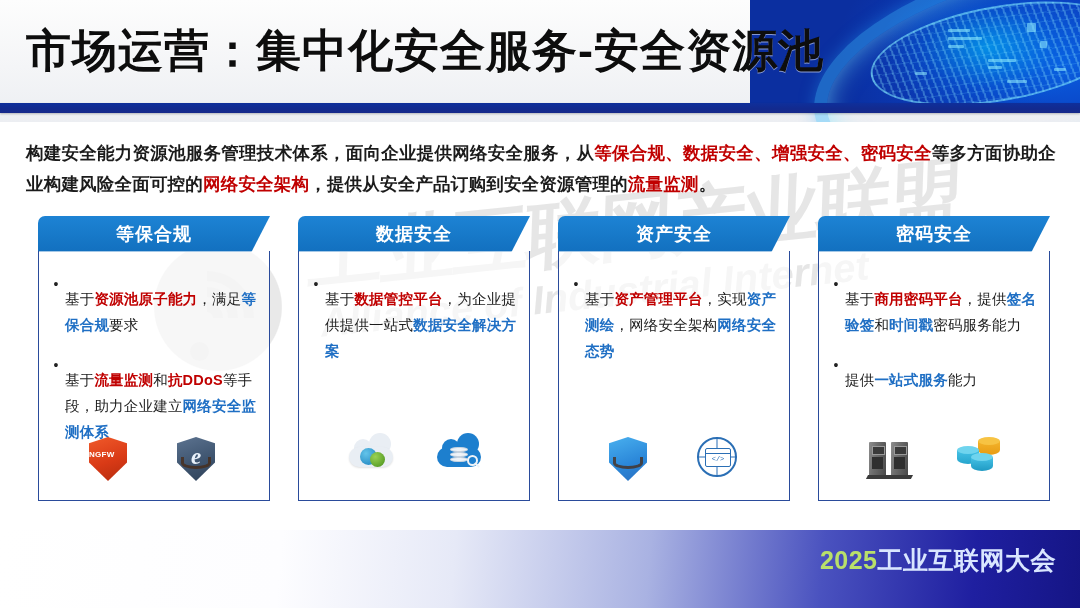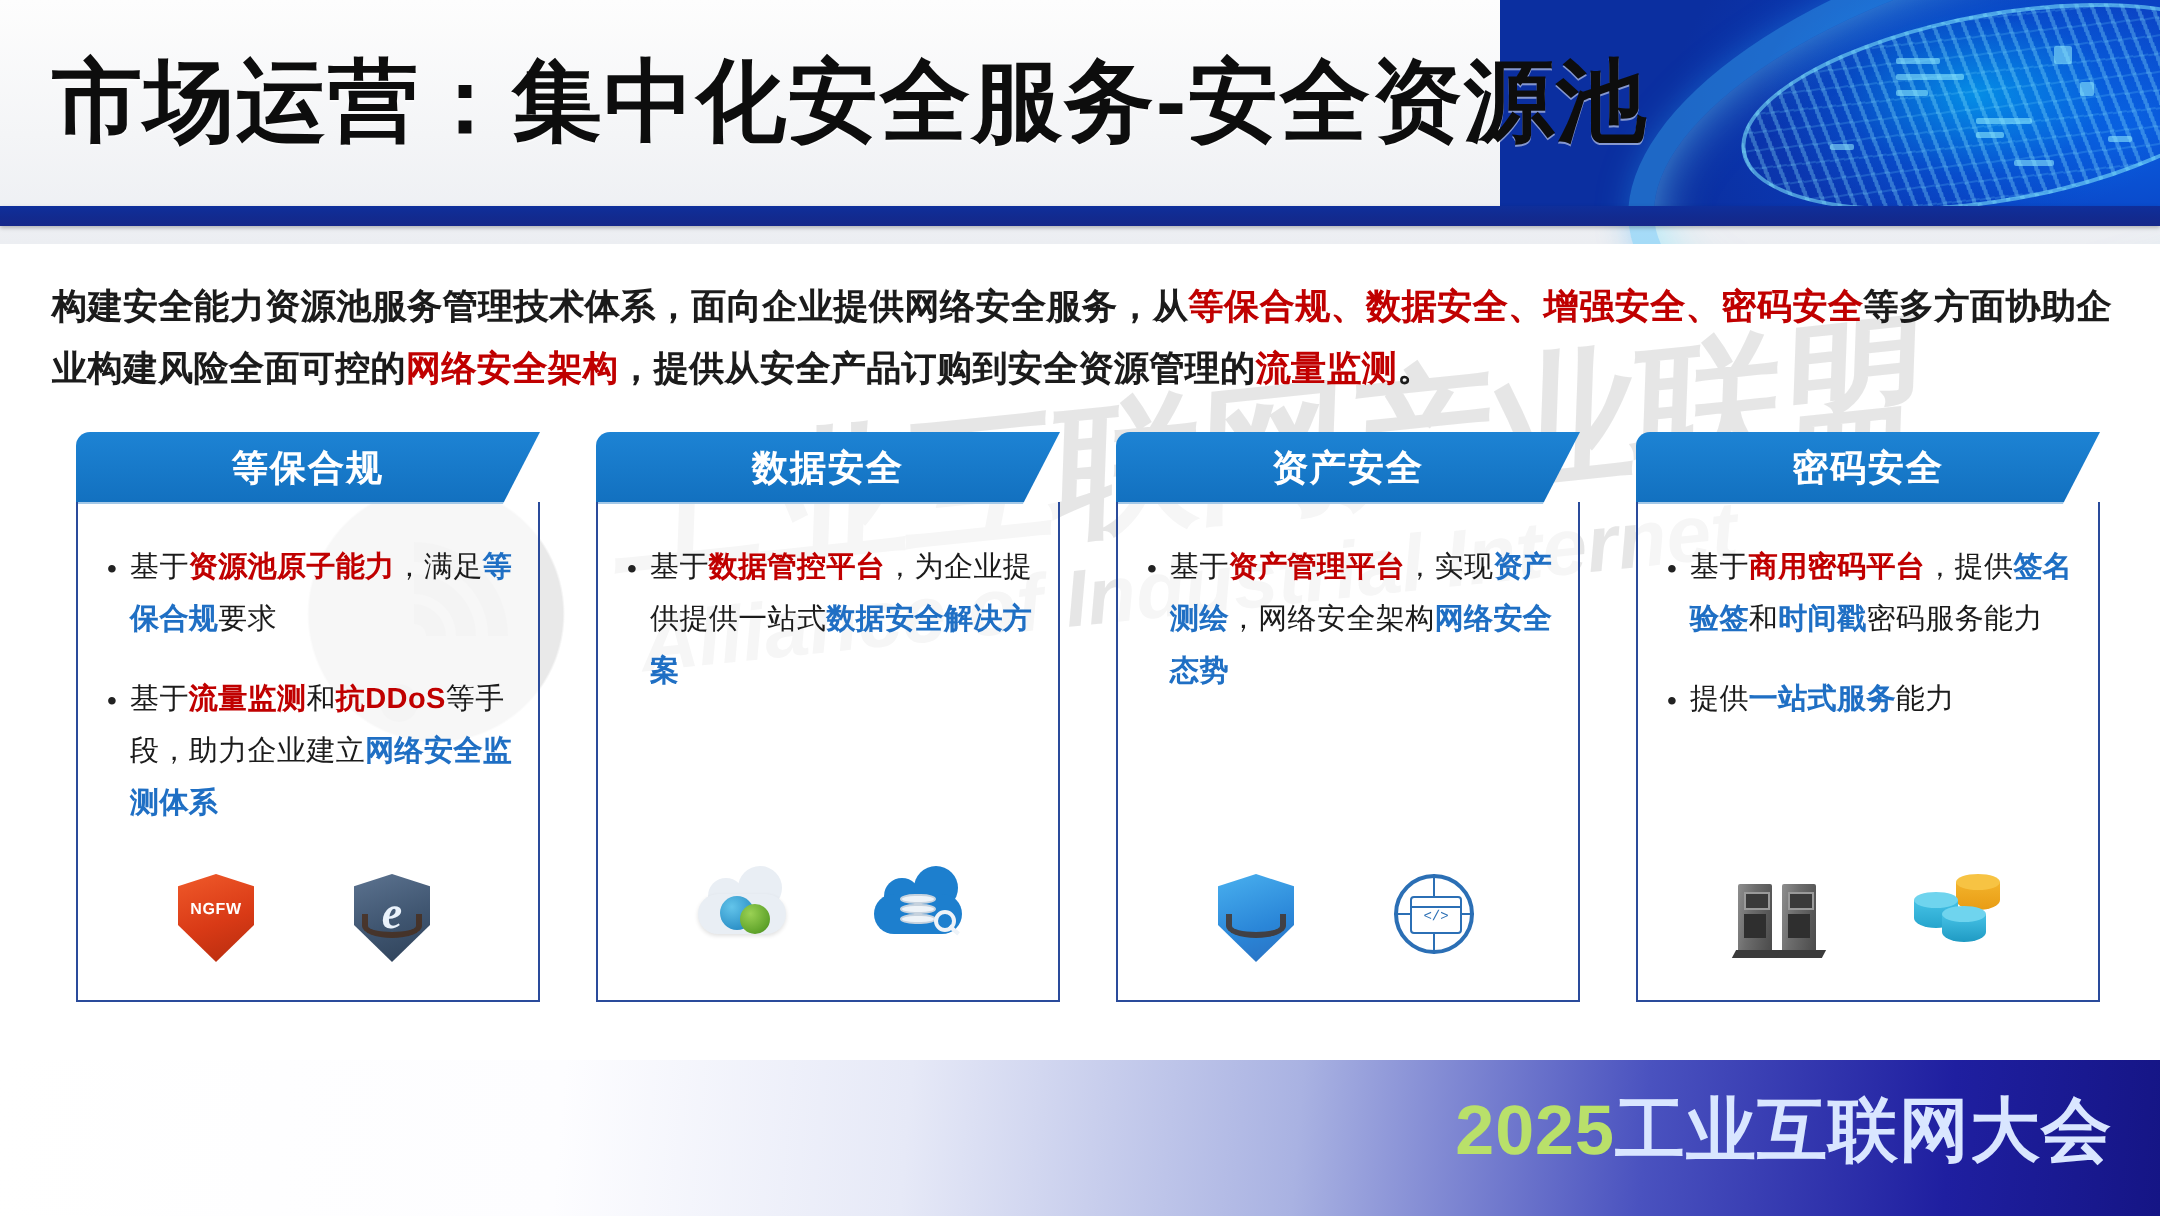--- a/index.html
+++ b/index.html
@@ -130,41 +130,41 @@
     background:rgba(255,255,255,.62);
     padding:20px 10px 0 8px;
   }
   .bullet{
     display:flex; margin-bottom:14px;
   }
   .bullet .dot{
     flex:0 0 18px; font-size:14px; line-height:26px; color:#222; text-align:center;
   }
   .bullet .txt{
-    flex:1; font-size:14.5px; line-height:26px; color:#1b1b1b; letter-spacing:.2px;
+    flex:1; font-size:14.5px; line-height:26px; color:#1b1b1b; letter-spacing:.2px;margin-top:15px;
   }
   .bullet .txt .r{ color:#c00000; font-weight:700; }
   .bullet .txt .b{ color:#1f6fc4; font-weight:700; }
 
   .card-icons{
     position:absolute; left:0; bottom:16px; width:100%; height:48px;
     display:flex; align-items:center; justify-content:center; gap:46px;
   }
   .ic{ width:42px; height:46px; position:relative; }
 
   
   .shield{
     width:38px; height:44px; position:relative;
     clip-path:polygon(50% 0,100% 14%,100% 58%,50% 100%,0 58%,0 14%);
   }
   .shield.ngfw{ background:linear-gradient(160deg,#f05a2a 0%,#d93a16 55%,#b52c0e 100%); }
   .shield.ie{ background:linear-gradient(160deg,#5c7390 0%,#3f5570 55%,#2e4158 100%); }
   .shield.asset{ background:linear-gradient(160deg,#49b0ef 0%,#2a86d8 60%,#2a6fc0 100%); }
   .shield-label{
-    position:absolute; left:0; right:0; top:13px; text-align:center;
+    position:absolute; left:0; right:0; top:13px; text-align:left;
     font-size:8px; font-weight:700; color:#fff; letter-spacing:.3px;
   }
   .shield-e{
     position:absolute; left:0; right:0; top:7px; text-align:center;
     font-size:23px; font-style:italic; font-weight:700; color:#eaf2fb;
     font-family:"Liberation Serif","DejaVu Serif",serif;
   }
   .shield-arc{
     position:absolute; left:4px; top:20px; width:30px; height:12px;
     border:3px solid #4a2a14; border-top:none; border-radius:0 0 60% 60%;
@@ -282,21 +282,21 @@
 
   
   .footer{
     position:absolute; left:0; bottom:0; width:1080px; height:78px;
     background:linear-gradient(95deg,#ffffff 0%,#fdfdff 26%,#e6e9f7 42%,#a9b2e2 60%,#4a52bf 76%,#1f1fa0 90%,#151585 100%);
     z-index:4;
   }
   .conf-logo{
     position:absolute; right:24px; top:18px; text-align:right; line-height:1;
   }
-  .conf-main{ font-size:35px; font-weight:700; white-space:nowrap; letter-spacing:.5px; }
+  .conf-main{ font-size:25px; font-weight:700; white-space:nowrap; letter-spacing:.5px; }
   .conf-year{ color:#b9e06a; }
   .conf-cn{ color:#d9e6ff; }
   .conf-sub{
     margin-top:6px; font-size:9.5px; letter-spacing:5.2px;
     color:#cfd9f5; white-space:nowrap;
   }
 </style>
 </head>
 <body>
 

